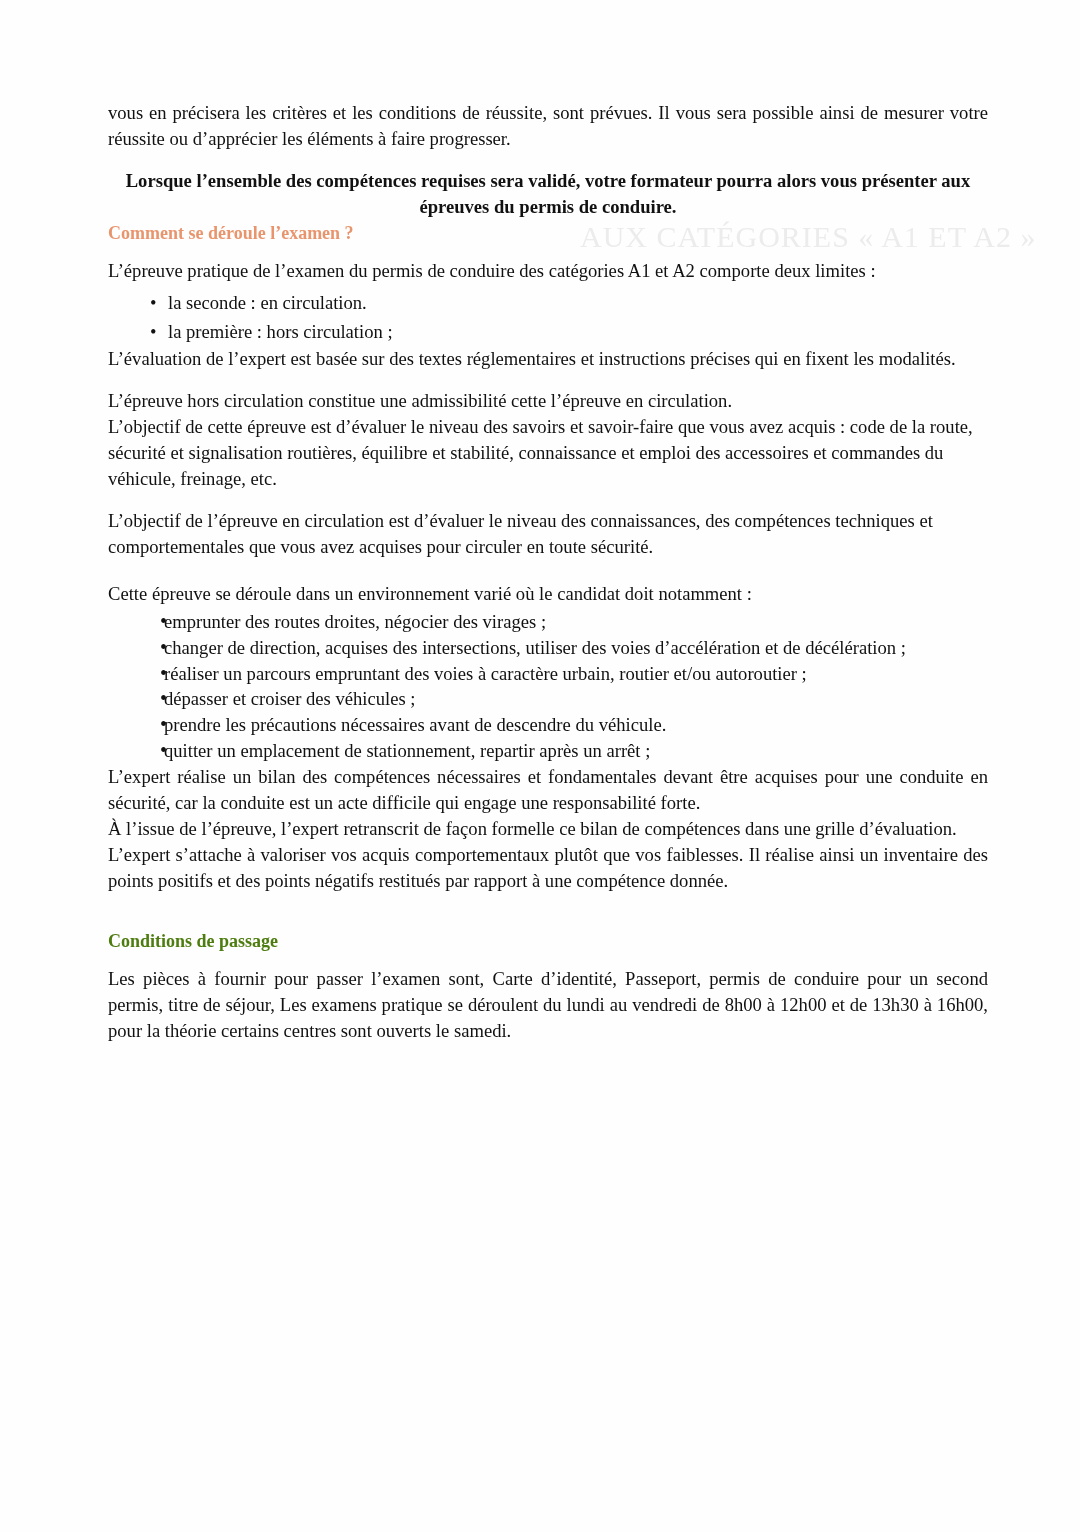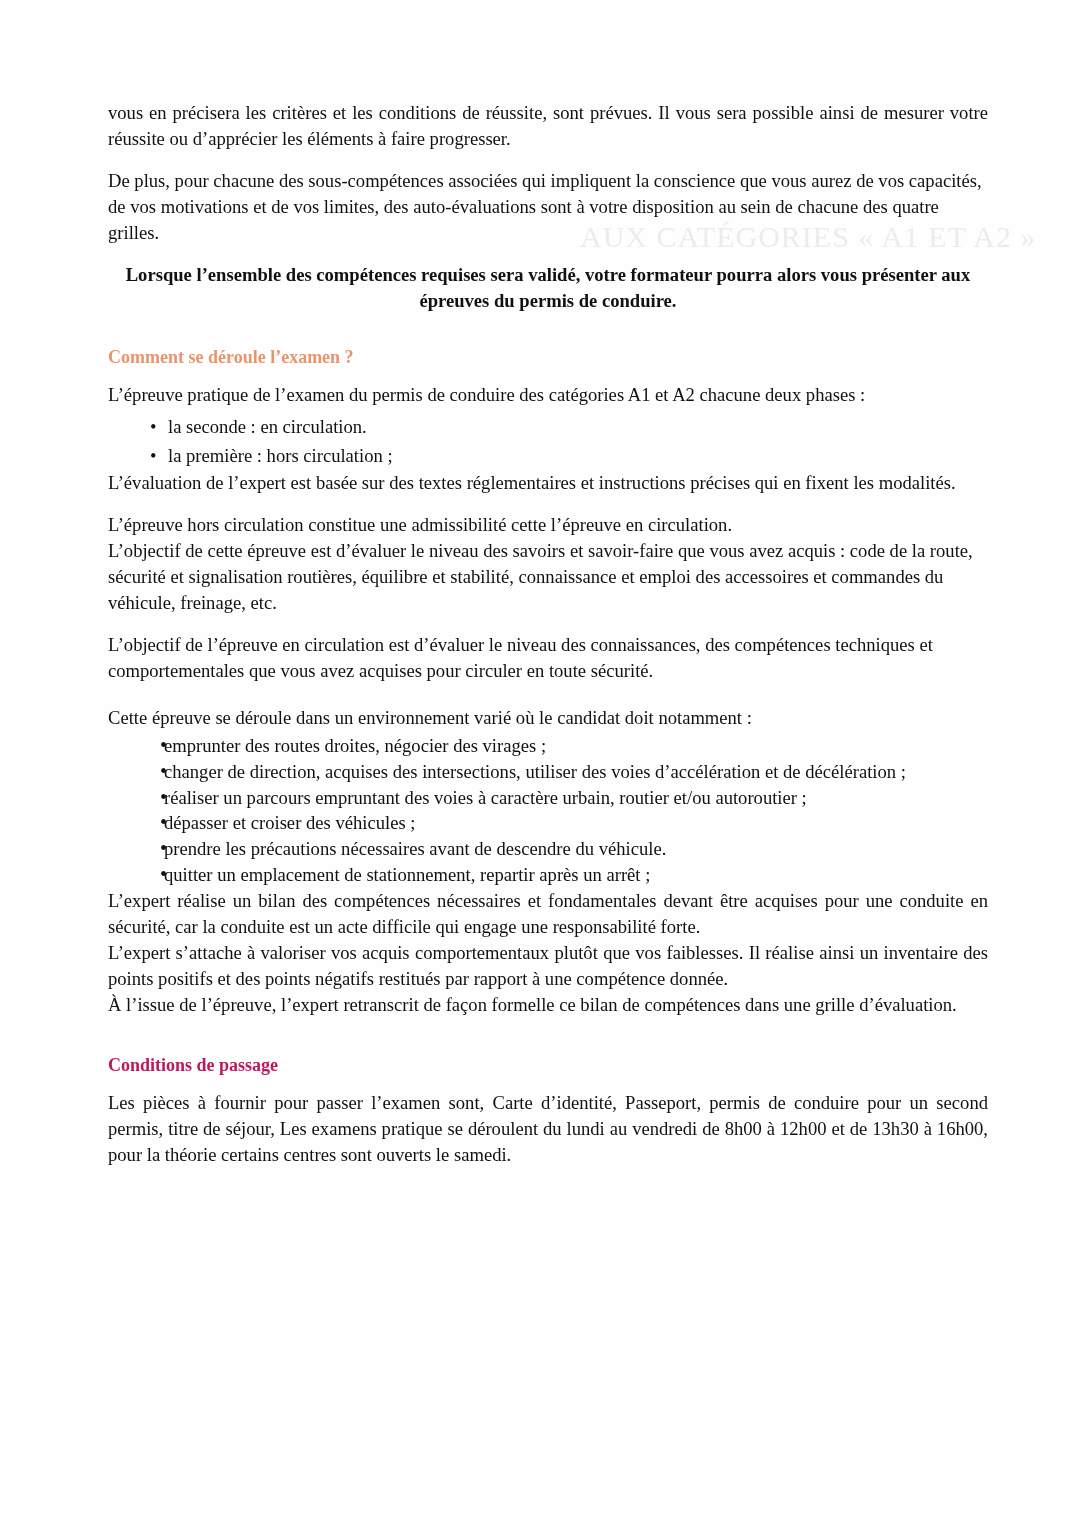--- a/index.html
+++ b/index.html
@@ -4,61 +4,60 @@
 <style>
   html, body { margin: 0; padding: 0; background: #ffffff; }
   body { width: 1080px; height: 1532px; position: relative; overflow: hidden;
          font-family: "Liberation Serif", "DejaVu Serif", serif; color: #111; }
   .page { position: absolute; left: 0; top: 0; width: 1080px; height: 1532px; background: #fefefe; }
   .ghost-title { position: absolute; color: #ececec; font-size: 30px; letter-spacing: 1px; left: 580px; top: 220px; }
   .content { position: absolute; left: 108px; top: 100px; width: 880px; font-size: 18.6px; line-height: 26px; }
   p { margin: 0; }
   .gap-m { margin-top: 16px; }
   .bold { font-weight: bold; text-align: center; }
-  .heading { color: #e8956d; font-weight: bold; font-size: 18px; margin-top: 30px; margin-bottom: 12px; }
+  .heading { color: #e8956d; font-weight: bold; font-size: 18px; margin-bottom: 12px; }
   .justify { text-align: justify; }
   ul.dots { list-style: none; margin: 4px 0 0 0; padding: 0; }
   ul.dots li { position: relative; padding-left: 60px; line-height: 29px; }
   ul.dots li::before { content: "•"; position: absolute; left: 42px; }
   ul.big { list-style: none; margin: 2px 0 0 0; padding: 0; }
   ul.big li { position: relative; line-height: 25.8px; }
   ul.big li .b { display: inline-block; width: 56px; text-align: left; padding-left: 52px; box-sizing: border-box; font-size: 20px; }
 </style>
 </head>
 <body>
 
 <div class="page">
   <div class="ghost-title">AUX CATÉGORIES « A1 ET A2 »</div>
 
   <div class="content">
     <p class="justify">vous en précisera les critères et les conditions de réussite, sont prévues. Il vous sera possible ainsi de mesurer votre réussite ou d’apprécier les éléments à faire progresser.</p>
-    <p class="gap-m">De plus, pour chacune des sous-compétences associées qui impliquent la conscience que vous aurez de vos capacités, de vos motivations et de vos limites, des auto-évaluations sont à votre disposition au sein de chacune des quatre grilles.</p>
     <p class="gap-m bold">Lorsque l’ensemble des compétences requises sera validé, votre formateur pourra alors vous présenter aux épreuves du permis de conduire.</p>
 
     <div class="heading" style="color: rgb(232, 149, 109);">Comment se déroule l’examen ?</div>
-    <p>L’épreuve pratique de l’examen du permis de conduire des catégories A1 et A2 chacune deux phases :</p>
+    <p>L’épreuve pratique de l’examen du permis de conduire des catégories A1 et A2 comporte deux limites :</p>
     <ul class="dots">
       <li>la seconde : en circulation.</li>
       <li>la première : hors circulation ;</li>
     </ul>
     <p class="justify">L’évaluation de l’expert est basée sur des textes réglementaires et instructions précises qui en fixent les modalités.</p>
 
     <p class="gap-m">L’épreuve hors circulation constitue une admissibilité cette l’épreuve en circulation.</p>
     <p>L’objectif de cette épreuve est d’évaluer le niveau des savoirs et savoir-faire que vous avez acquis : code de la route, sécurité et signalisation routières, équilibre et stabilité, connaissance et emploi des accessoires et commandes du véhicule, freinage, etc.</p>
 
     <p class="gap-m">L’objectif de l’épreuve en circulation est d’évaluer le niveau des connaissances, des compétences techniques et comportementales que vous avez acquises pour circuler en toute sécurité.</p>
     <p style="margin-top:21px">Cette épreuve se déroule dans un environnement varié où le candidat doit notamment :</p>
     <ul class="big">
       <li><span class="b">•</span><span>emprunter des routes droites, négocier des virages ;</span></li>
       <li style="padding-left:0"><span class="b">•</span><span>changer de direction, acquises des intersections, utiliser des voies d’accélération et de décélération ;</span></li>
       <li><span class="b">•</span><span>réaliser un parcours empruntant des voies à caractère urbain, routier et/ou autoroutier ;</span></li>
       <li><span class="b">•</span><span>dépasser et croiser des véhicules ;</span></li>
       <li><span class="b">•</span><span>prendre les précautions nécessaires avant de descendre du véhicule.</span></li>
       <li><span class="b">•</span><span>quitter un emplacement de stationnement, repartir après un arrêt ;</span></li>
     </ul>
     <p class="justify">L’expert réalise un bilan des compétences nécessaires et fondamentales devant être acquises pour une conduite en sécurité, car la conduite est un acte difficile qui engage une responsabilité forte.</p>
+    <p class="justify">À l’issue de l’épreuve, l’expert retranscrit de façon formelle ce bilan de compétences dans une grille d’évaluation.</p>
     <p class="justify">L’expert s’attache à valoriser vos acquis comportementaux plutôt que vos faiblesses. Il réalise ainsi un inventaire des points positifs et des points négatifs restitués par rapport à une compétence donnée.</p>
-    <p class="justify">À l’issue de l’épreuve, l’expert retranscrit de façon formelle ce bilan de compétences dans une grille d’évaluation.</p>
 
-    <div class="heading" style="margin-top: 34px; color: #be185d;">Conditions de passage</div>
+    <div class="heading" style="margin-top: 34px; color: #4d7c0f;">Conditions de passage</div>
     <p class="justify">Les pièces à fournir pour passer l’examen sont, Carte d’identité, Passeport, permis de conduire pour un second permis, titre de séjour, Les examens pratique se déroulent du lundi au vendredi de 8h00 à 12h00 et de 13h30 à 16h00, pour la théorie certains centres sont ouverts le samedi.</p>
   </div>
 </div>
 
 </body></html>

